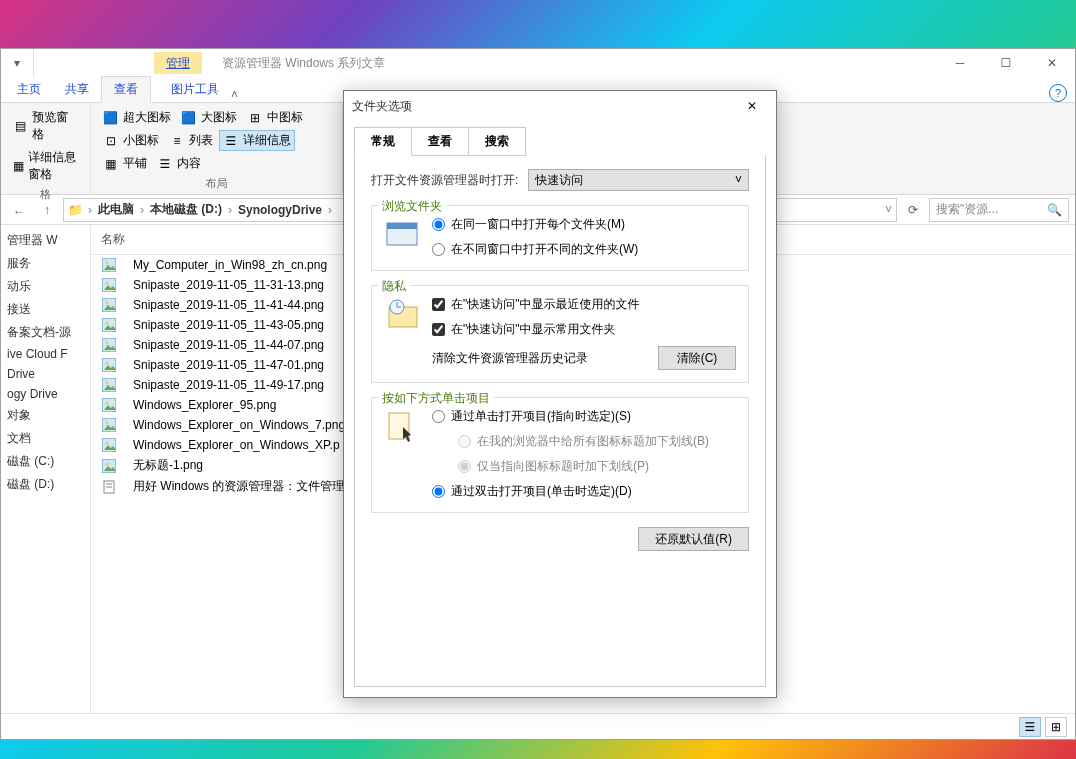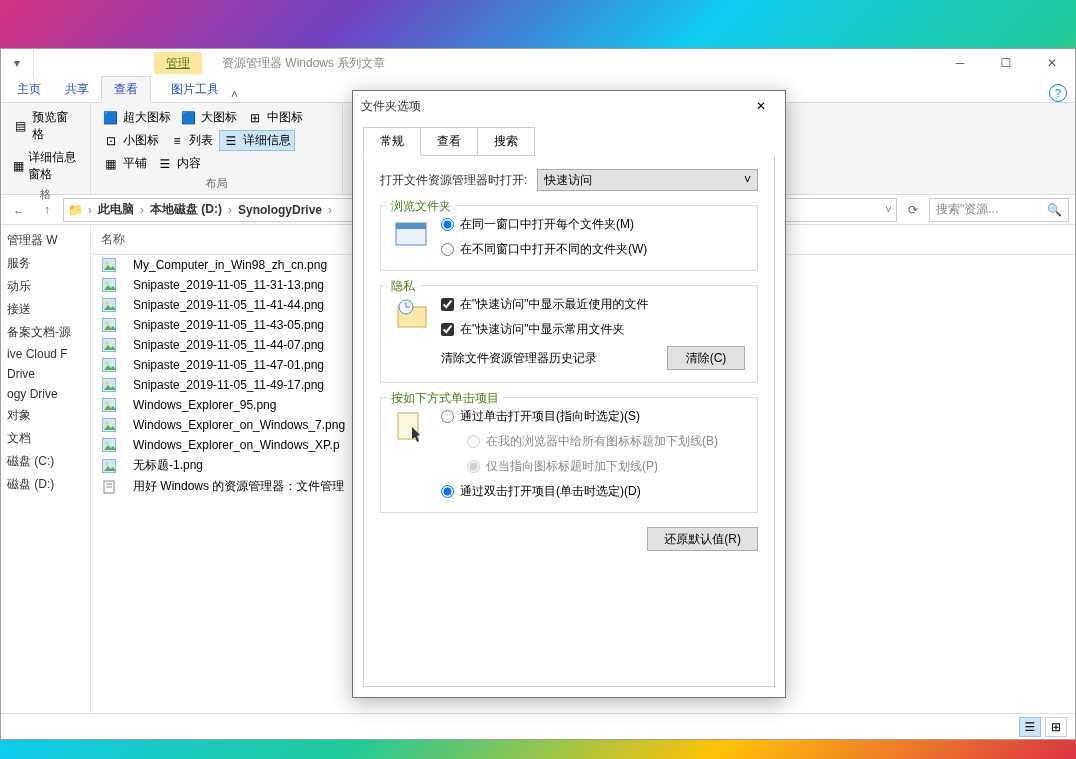--- a/index.html
+++ b/index.html
@@ -3,21 +3,21 @@
 <meta charset="utf-8">
 <style>
 *{box-sizing:border-box;margin:0;padding:0;font-family:"Microsoft YaHei","Segoe UI",sans-serif;font-size:12px;}
 body{width:1076px;height:759px;overflow:hidden;position:relative;}
 .desktop{width:100%;height:100%;background:linear-gradient(135deg,#d63384 0%,#6f42c1 20%,#0dcaf0 40%,#20c997 60%,#ffc107 80%,#dc3545 100%);position:relative;}
 .explorer-window{position:absolute;left:0;top:48px;width:1076px;height:692px;background:#fff;border:1px solid #a0a0a0;display:flex;flex-direction:column;}
 .title-bar{height:28px;background:#fff;display:flex;align-items:stretch;}
 .title-buttons{display:flex;border-right:1px solid #e0e0e0;}
 .title-btn{width:32px;display:flex;align-items:center;justify-content:center;color:#666;}
 .title-spacer{flex:1;display:flex;align-items:center;}
-.context-tab{background:#fce7a0;color:#4d7c0f;padding:4px 12px;margin-left:120px;height:22px;display:flex;align-items:center;text-decoration:underline;}
+.context-tab{background:#fce7a0;color:#1d4ed8;padding:4px 12px;margin-left:120px;height:22px;display:flex;align-items:center;text-decoration:underline;}
 .win-title{margin-left:20px;color:#888;}
 .win-controls{display:flex;}
 .win-ctrl{width:46px;display:flex;align-items:center;justify-content:center;color:#555;}
 .ribbon-tabs{height:26px;display:flex;align-items:flex-end;padding-left:4px;border-bottom:1px solid #dadada;}
 .rtab{padding:4px 12px;color:#1d4ed8;cursor:pointer;}
 .rtab.active{background:#f5f5f5;border:1px solid #dadada;border-bottom:1px solid #f5f5f5;margin-bottom:-1px;}
 .help-icon{margin-left:auto;margin-right:8px;width:18px;height:18px;border:1px solid #0078d7;border-radius:50%;color:#0078d7;display:flex;align-items:center;justify-content:center;font-size:11px;}
 .help-chev{margin-right:6px;color:#666;}
 .ribbon{height:92px;background:#f5f5f5;border-bottom:1px solid #dadada;display:flex;}
 .rgroup{padding:4px 8px;border-right:1px solid #e0e0e0;display:flex;flex-direction:column;}
@@ -38,26 +38,26 @@
 .nav-item{padding:3px 6px;white-space:nowrap;color:#333;cursor:pointer;}
 .file-pane{flex:1;overflow:auto;}
 .col-header{padding:6px 10px;color:#555;border-bottom:1px solid #e5e5e5;}
 .file-row{display:flex;align-items:center;gap:16px;padding:2px 10px;cursor:pointer;}
 .file-icon{width:16px;height:16px;display:inline-flex;align-items:center;justify-content:center;}
 .status-bar{height:26px;border-top:1px solid #e0e0e0;display:flex;align-items:center;justify-content:flex-end;padding:0 8px;gap:4px;}
 .view-btn{width:22px;height:20px;border:1px solid #ccc;display:flex;align-items:center;justify-content:center;}
 .view-btn.active{background:#cde6f7;border-color:#92c0e0;}
 
 
-.dialog{position:absolute;left:352px;top:90px;width:434px;height:608px;background:#fff;border:1px solid #777;box-shadow:0 4px 20px rgba(0,0,0,.3);display:flex;flex-direction:column;}
+.dialog{position:absolute;left:343px;top:90px;width:434px;height:608px;background:#fff;border:1px solid #777;box-shadow:0 4px 20px rgba(0,0,0,.3);display:flex;flex-direction:column;}
 .dlg-title{height:30px;display:flex;align-items:center;padding:0 8px;}
 .dlg-title-text{flex:1;color:#333;}
 .dlg-close{width:32px;height:24px;display:flex;align-items:center;justify-content:center;}
 .dlg-tabs{display:flex;padding:6px 10px 0;}
-.dtab{padding:5px 16px;border:1px solid #ccc;background:#fff;cursor:pointer;margin-right:-1px;position:relative;}
+.dtab{padding:5px 16px;border:1px solid #ccc;background:#fff;cursor:pointer;margin-right:-1px;position:relative;font-weight:bold;}
 .dtab.active{border-bottom:1px solid #fff;z-index:2;}
 .dlg-body{flex:1;margin:0 10px 10px;border:1px solid #ccc;border-top:none;padding:14px 16px 10px;margin-top:-1px;}
 .form-row{display:flex;align-items:center;gap:10px;margin-bottom:14px;}
 .form-row label{color:#333;}
 .combo{flex:1;height:22px;border:1px solid #adadad;background:#e1e1e1;display:flex;align-items:center;padding:0 6px;justify-content:space-between;}
 .fieldset{border:1px solid #ddd;padding:10px 12px 12px;margin-bottom:14px;position:relative;}
 .fieldset-legend{position:absolute;top:-8px;left:6px;background:#fff;padding:0 4px;color:#4d7c0f;}
 .fs-row{display:flex;align-items:flex-start;gap:10px;}
 .fs-icon{width:38px;height:38px;flex-shrink:0;display:flex;align-items:center;justify-content:center;}
 .fs-options{flex:1;display:flex;flex-direction:column;gap:8px;}

